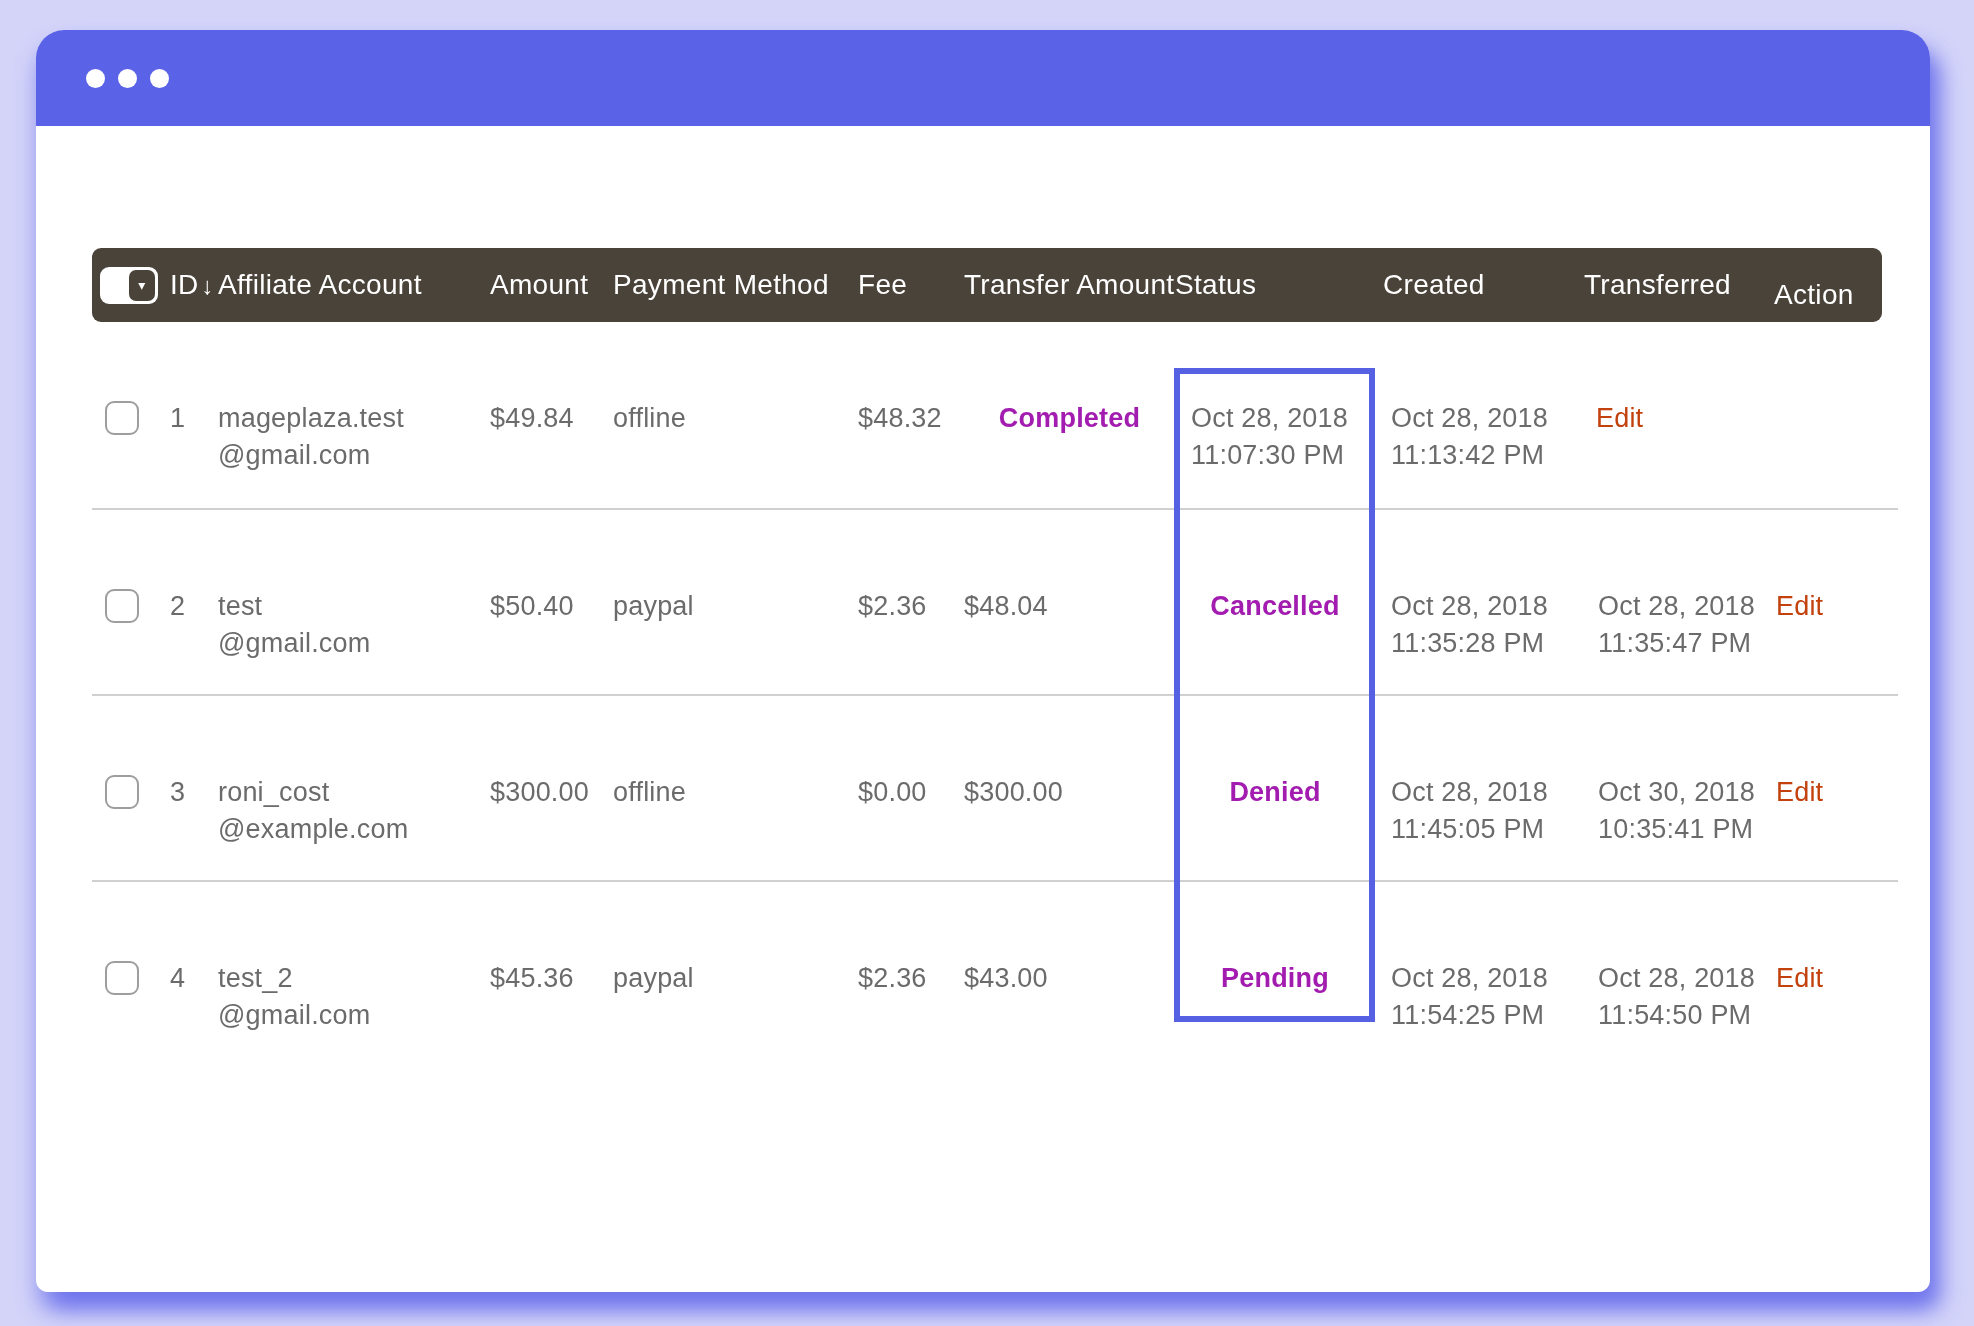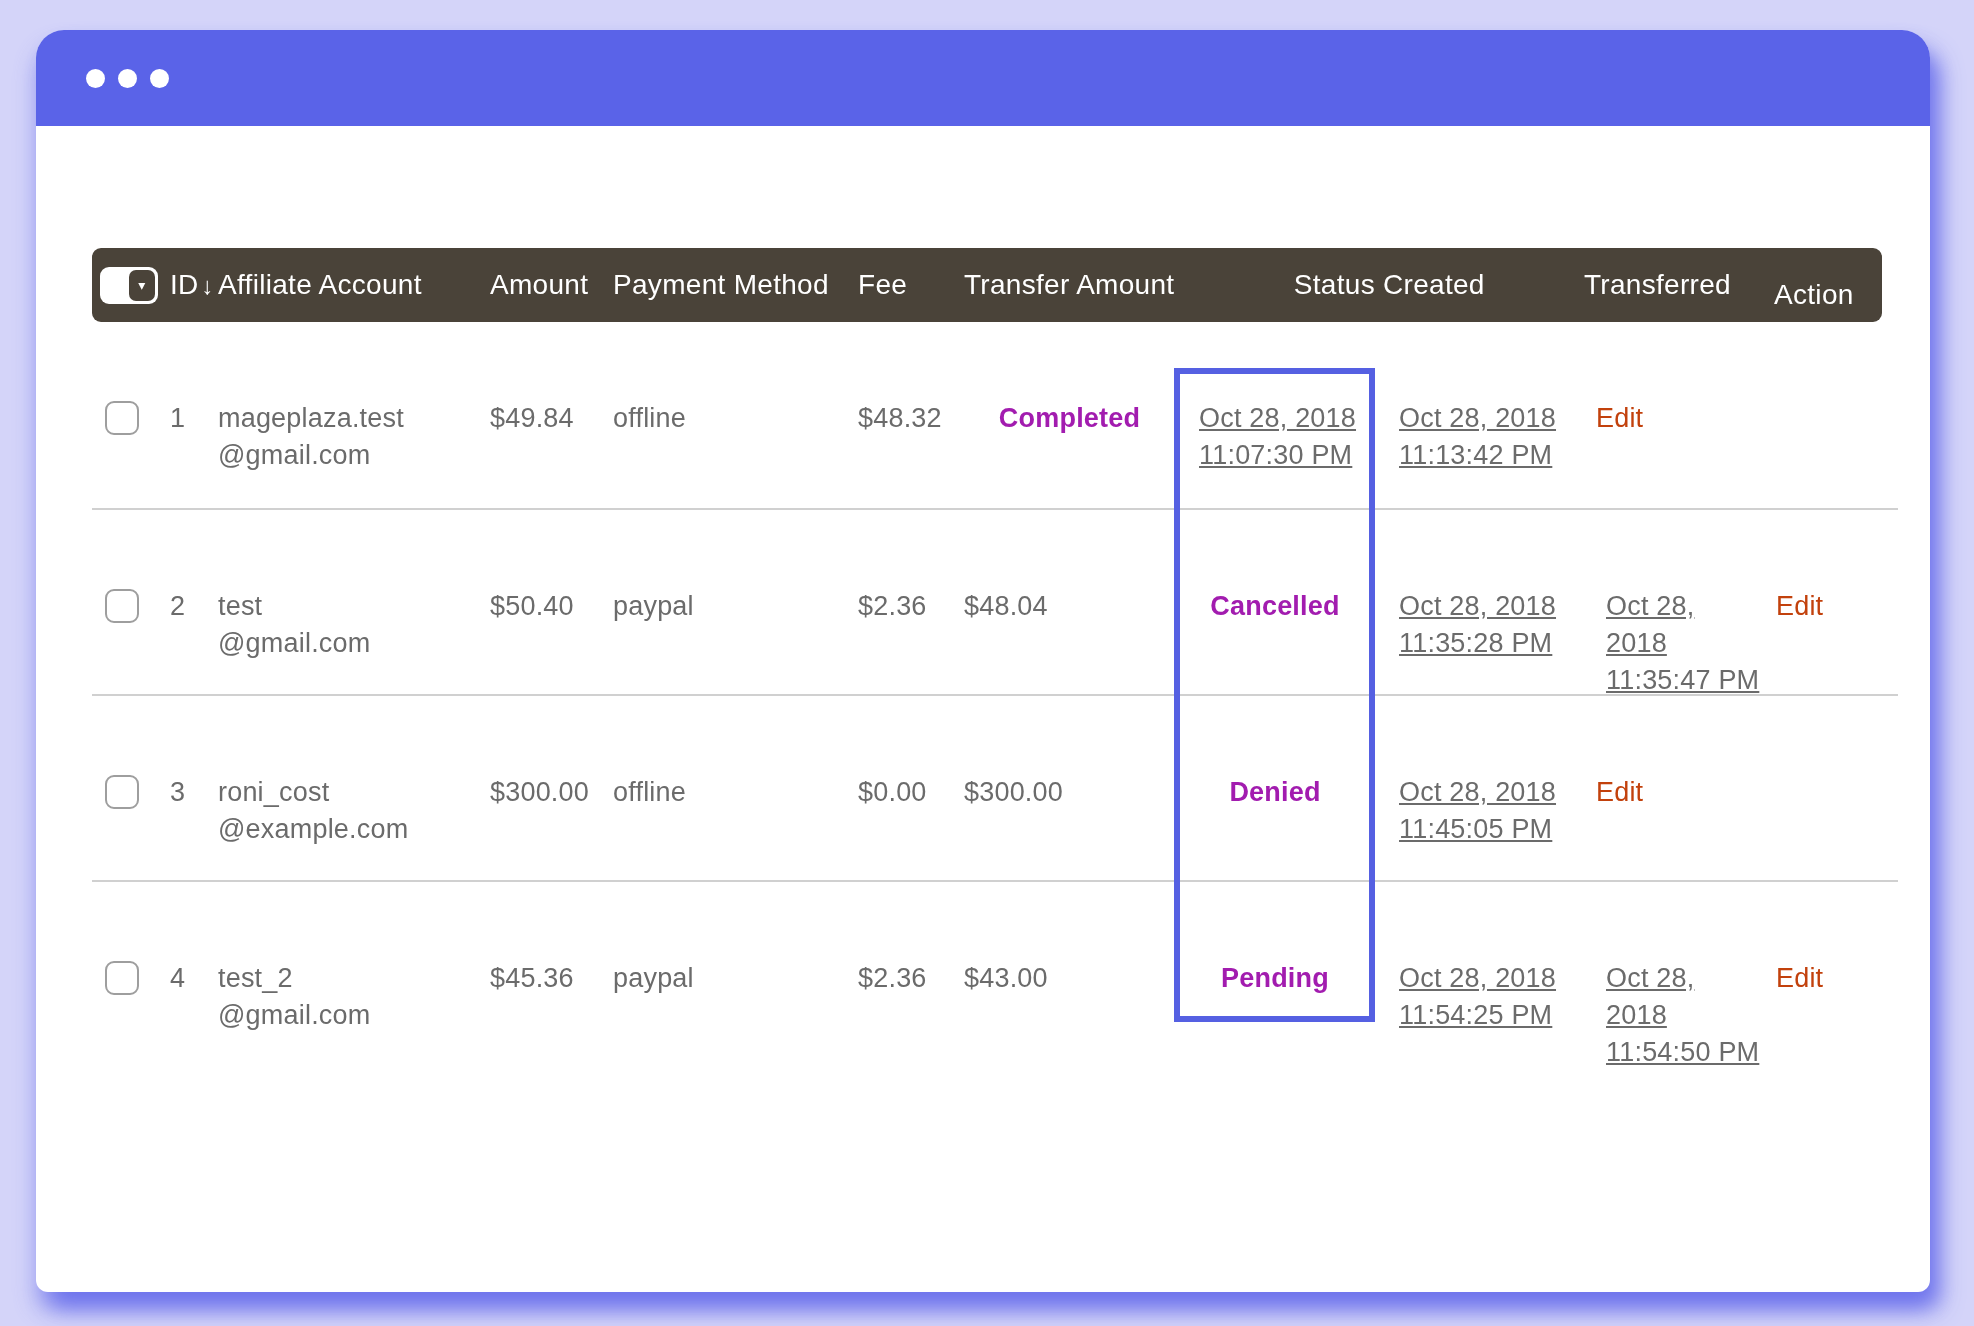--- a/index.html
+++ b/index.html
@@ -37,41 +37,41 @@
   .select-all{
     width:58px;height:37px;background:#fff;border-radius:9px;
     display:flex;align-items:center;justify-content:flex-end;
     padding:3px;box-sizing:border-box;
   }
   .select-all .dd{
     width:26px;height:31px;background:#4a4339;border-radius:7px;
     color:#fff;display:flex;align-items:center;justify-content:center;
     font-size:14px;line-height:1;
   }
-  .h-status{text-align:right;}
+  .h-status{text-align:left;}
   .h-created{padding-left:8px;}
   .h-transferred{padding-left:2px;}
   .h-action{padding-left:12px;margin-top:20px;}
   .sort-arrow{font-size:24px;margin-left:3px;font-weight:normal;}
 
   
   .rows{position:absolute;left:56px;top:292px;width:1806px;}
   .row{
     display:grid;grid-template-columns:var(--cols);
     height:186px;box-sizing:border-box;padding-top:78px;
   }
   .row + .row{border-top:2px solid #d0d0d0;}
   .cell{font-size:27px;color:#6b6b6b;line-height:37px;letter-spacing:0.2px;}
   .cell-select{padding-left:13px;}
   .checkbox{
     width:34px;height:34px;box-sizing:border-box;margin-top:1px;
     border:2px solid #9e9e9e;border-radius:9px;background:#fff;cursor:pointer;
   }
   .cell-status{text-align:center;font-weight:bold;color:#a21caf;}
-  .cell-created,.cell-transferred{padding-left:24px;text-decoration:underline;}
+  .cell-created,.cell-transferred{padding-left:16px;}
   .cell-action{padding-left:14px;}
   .edit-link{color:#c2410c;cursor:pointer;}
 
   
   .status-highlight{
     position:absolute;left:1138px;top:338px;width:201px;height:654px;
     border:6px solid #5560e2;box-sizing:border-box;z-index:5;
     pointer-events:none;
   }
 </style>
@@ -170,20 +170,24 @@
     </div>
     <div class="cell">$300.00</div>
     <div class="cell">offline</div>
     <div class="cell">$0.00</div>
     <div class="cell">$300.00</div>
     <div class="cell cell-status">Denied</div>
     <div class="cell cell-created">
       <div>Oct 28, 2018</div>
       <div>11:45:05 PM</div>
     </div>
+    <div class="cell cell-transferred">
+      <div>Oct 30, 2018</div>
+      <div>10:35:41 PM</div>
+    </div>
     <div class="cell cell-action">
       <span class="edit-link">Edit</span>
     </div>
   </div>
 
   <div class="row">
     <div class="cell cell-select">
       <div class="checkbox"></div>
     </div>
     <div class="cell">4</div>

